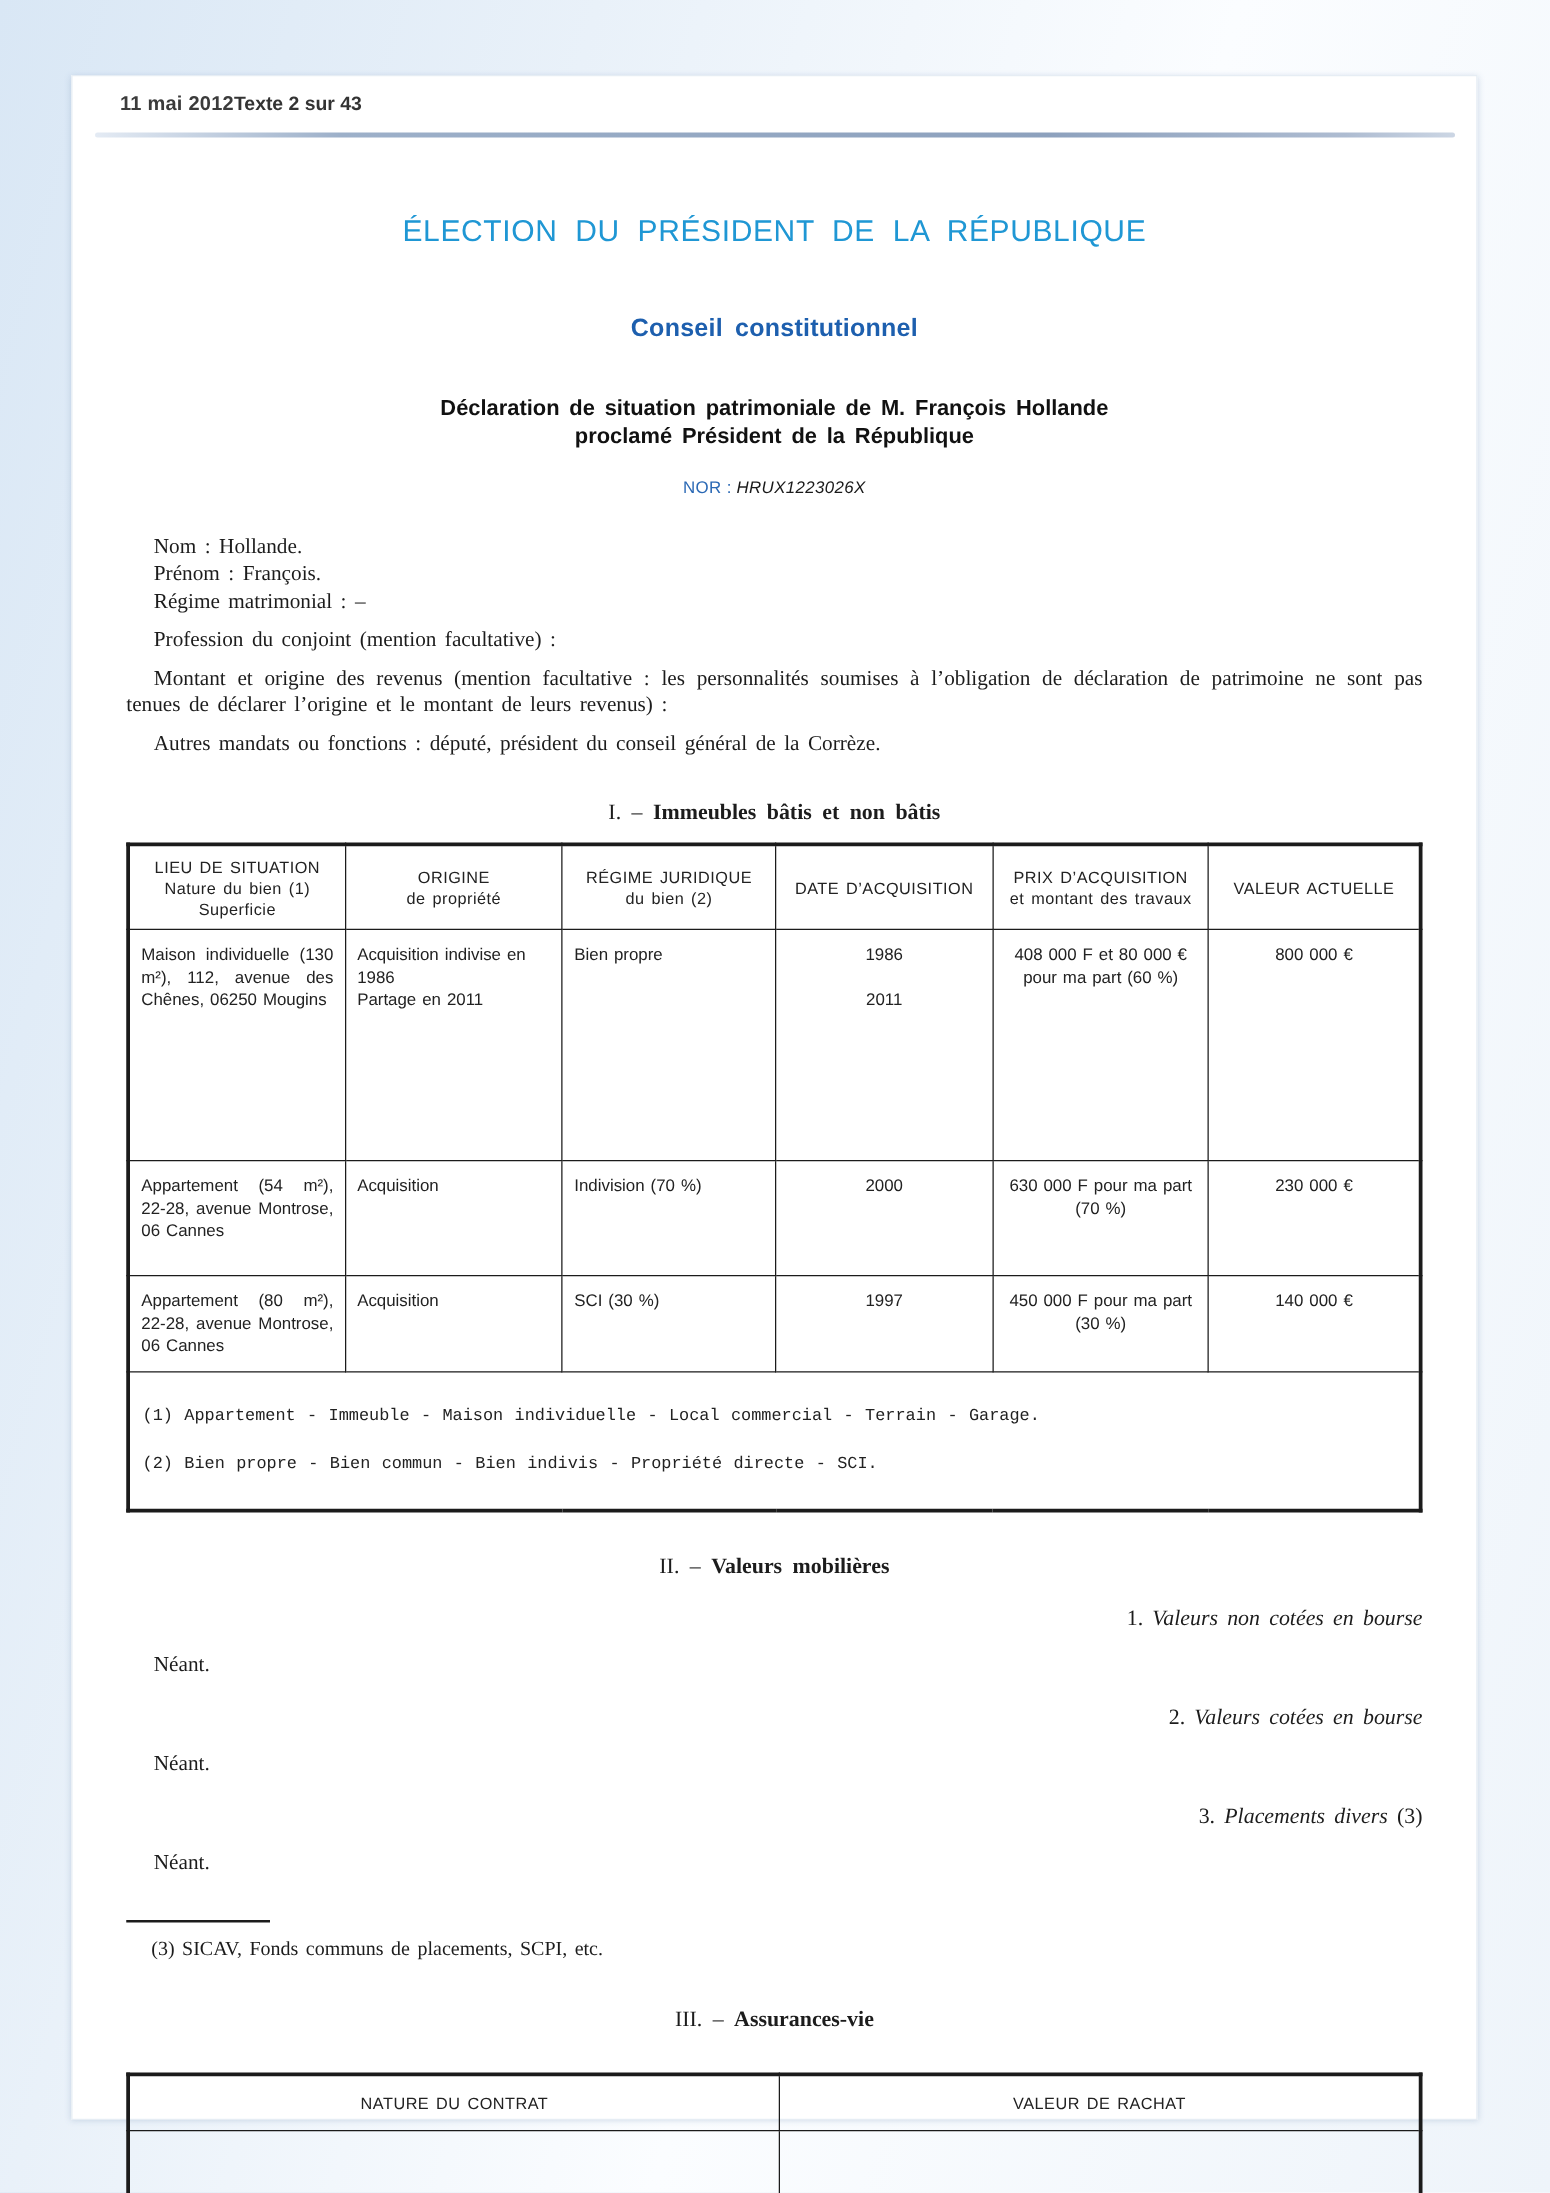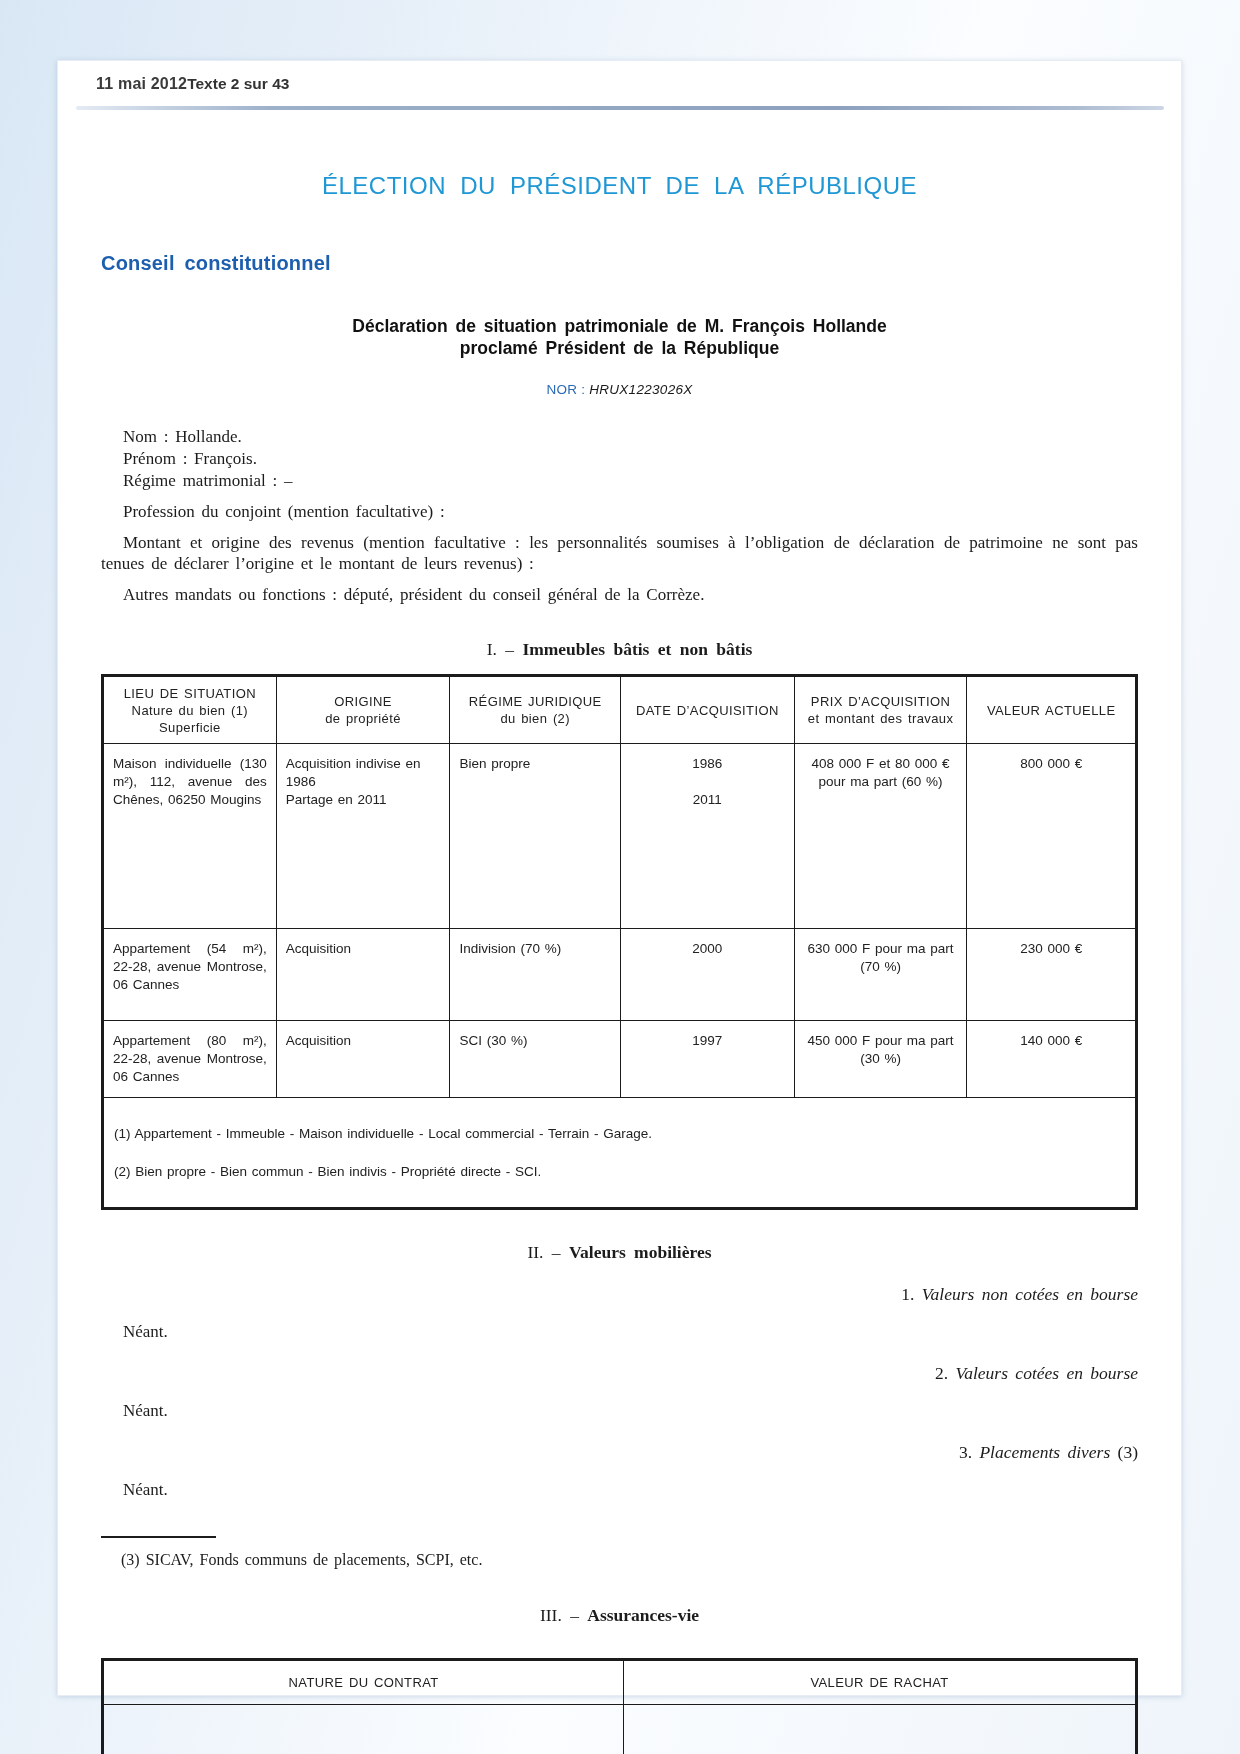--- a/index.html
+++ b/index.html
@@ -27,21 +27,21 @@
     height:4px;margin:13px 17px 0 18px;border-radius:2px;
     background:linear-gradient(90deg,#e4ebf4 0%,#9db0c9 18%,#8da1bd 70%,#aebcd1 92%,#ccd6e4 100%);
   }
   
   .content{padding:0 43px;}
   .main-title{
     margin:62px 0 0;text-align:center;
     font-size:24px;font-weight:400;color:#1f97d4;word-spacing:7px;letter-spacing:.5px;
   }
   .sub-title{
-    margin:52px 0 0;text-align:left;
+    margin:52px 0 0;text-align:center;
     font-size:20px;font-weight:700;color:#1d5fae;word-spacing:4px;letter-spacing:.2px;
   }
   .decl{margin:40px 0 0;text-align:center;font-size:17.5px;font-weight:700;color:#111;
     line-height:22px;word-spacing:3px;}
   .nor{margin:23px 0 0;text-align:center;font-size:13.5px;}
   .nor-label{color:#2b69b5;letter-spacing:.3px;}
   .nor-value{color:#1a1a1a;font-style:italic;letter-spacing:.3px;}
   
   .serif{font-family:"Liberation Serif","DejaVu Serif",serif;}
   .identity{margin-top:29px;}
@@ -74,21 +74,21 @@
   }
   .tbl td{
     font-size:13.5px;color:#222;vertical-align:top;line-height:18px;
     white-space:pre-line;padding:11px 9px;word-spacing:1px;
   }
   .tbl td.al-j{text-align:justify;}
   .tbl td.al-l{text-align:left;}
   .tbl td.al-c{text-align:center;}
   tr.hrow{height:68px;}
   tr.r1{height:185px;} tr.r2{height:92px;} tr.r3{height:65px;} tr.fnrow{height:44px;}
-  td.fncell{font-size:13.5px;line-height:19px;padding:7px 10px;vertical-align:top;}
+  td.fncell{font-size:13.5px;line-height:19px;padding:7px 10px;vertical-align:top;font-family:Liberation Mono, monospace;}
   
   .fn-rule{margin:36px 0 0;width:115px;height:2px;background:#1c1c1c;}
   .fn3{margin:13px 0 0;font-size:16px;text-indent:20px;color:#1c1c1c;word-spacing:2px;}
   
   .tbl3{margin-top:32px;}
   tr.h3row{height:45px;margin-left:21px;}
   tr.d3row{height:116px;}
   .tbl3 td{vertical-align:middle;}
 </style>
 </head>

